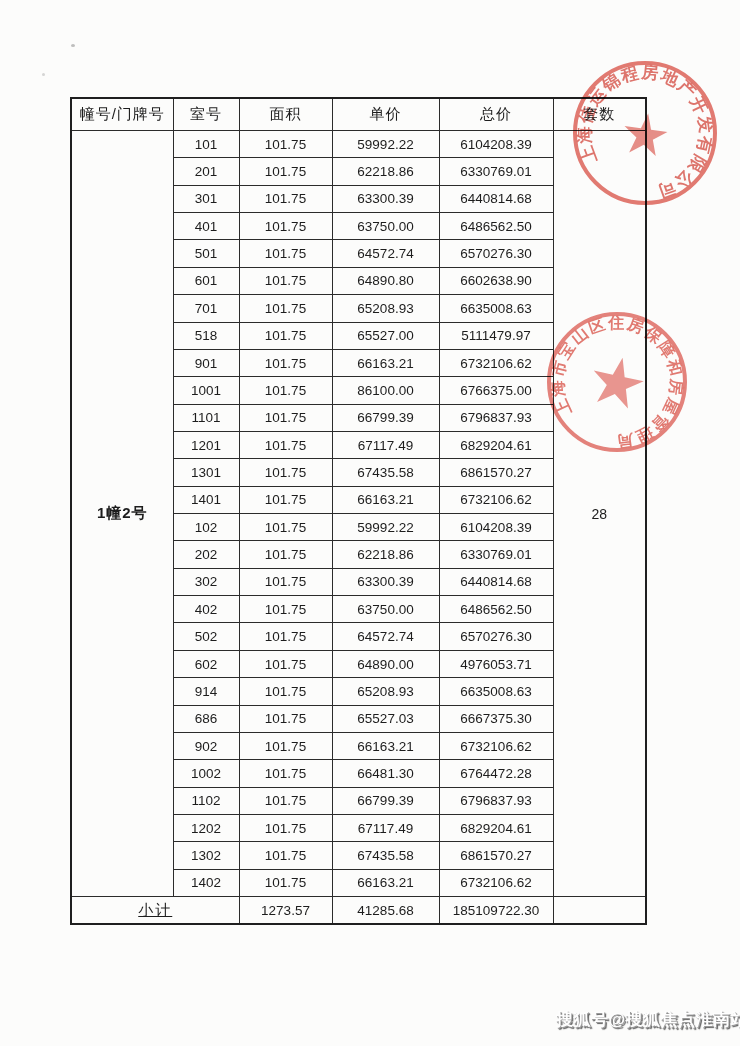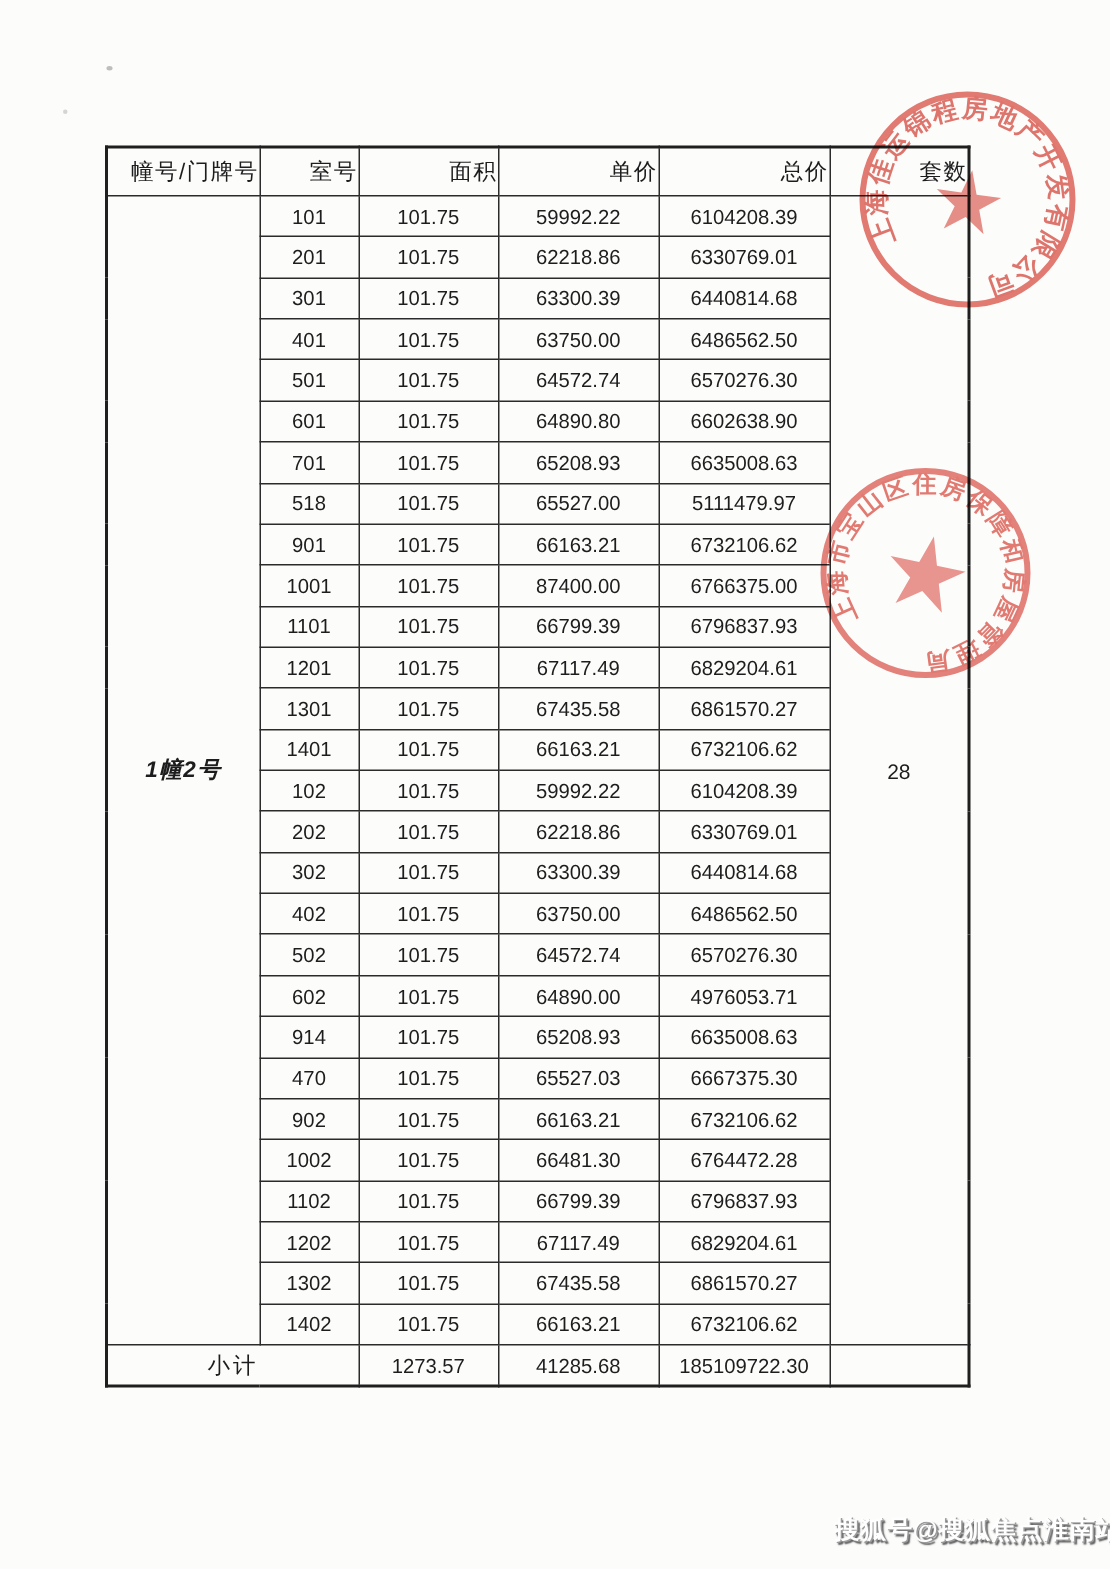--- a/index.html
+++ b/index.html
@@ -16,29 +16,29 @@
     border-collapse:collapse;table-layout:fixed;
     border:2px solid #1f1f1f;
     background:transparent;
   }
   .price-table th,.price-table td{
     border:1px solid #2b2b2b;
     text-align:center;vertical-align:middle;
     color:#1d1d1d;padding:0;overflow:hidden;white-space:nowrap;
   }
   .price-table thead th{
-    height:31px;font-size:15px;font-weight:normal;letter-spacing:1px;text-align:right;
+    height:31px;font-size:15px;font-weight:normal;letter-spacing:1px;
   }
   .price-table tbody td{
     height:26.36px;font-size:13.5px;
   }
-  .price-table .building-cell{font-size:15px;font-weight:bold;letter-spacing:1px;font-style:italic;}
+  .price-table .building-cell{font-size:15px;font-weight:bold;letter-spacing:1px;}
   .price-table .units-cell{font-size:14px;border-radius:29px;}
   .price-table tfoot td{height:26px;font-size:13.5px;}
-  .price-table .subtotal-label{font-size:15px;letter-spacing:2px;}
+  .price-table .subtotal-label{font-size:15px;letter-spacing:2px;text-decoration:underline;}
 
   
   .stamp{
     position:absolute;mix-blend-mode:multiply;opacity:.8;
     filter:blur(.3px);pointer-events:none;
   }
   .stamp-developer{left:572px;top:60px;}
   .stamp-bureau{left:545px;top:310px;}
   .stamp text{font-family:"DejaVu Sans",sans-serif;font-weight:bold;}
 
@@ -133,21 +133,21 @@
         </tr>
         <tr>
           <td>901</td>
           <td>101.75</td>
           <td>66163.21</td>
           <td>6732106.62</td>
         </tr>
         <tr>
           <td>1001</td>
           <td>101.75</td>
-          <td>87400.00</td>
+          <td>86100.00</td>
           <td>6766375.00</td>
         </tr>
         <tr>
           <td>1101</td>
           <td>101.75</td>
           <td>66799.39</td>
           <td>6796837.93</td>
         </tr>
         <tr>
           <td>1201</td>
@@ -203,21 +203,21 @@
           <td>64890.00</td>
           <td>4976053.71</td>
         </tr>
         <tr>
           <td>914</td>
           <td>101.75</td>
           <td>65208.93</td>
           <td>6635008.63</td>
         </tr>
         <tr>
-          <td>470</td>
+          <td>686</td>
           <td>101.75</td>
           <td>65527.03</td>
           <td>6667375.30</td>
         </tr>
         <tr>
           <td>902</td>
           <td>101.75</td>
           <td>66163.21</td>
           <td>6732106.62</td>
         </tr>

